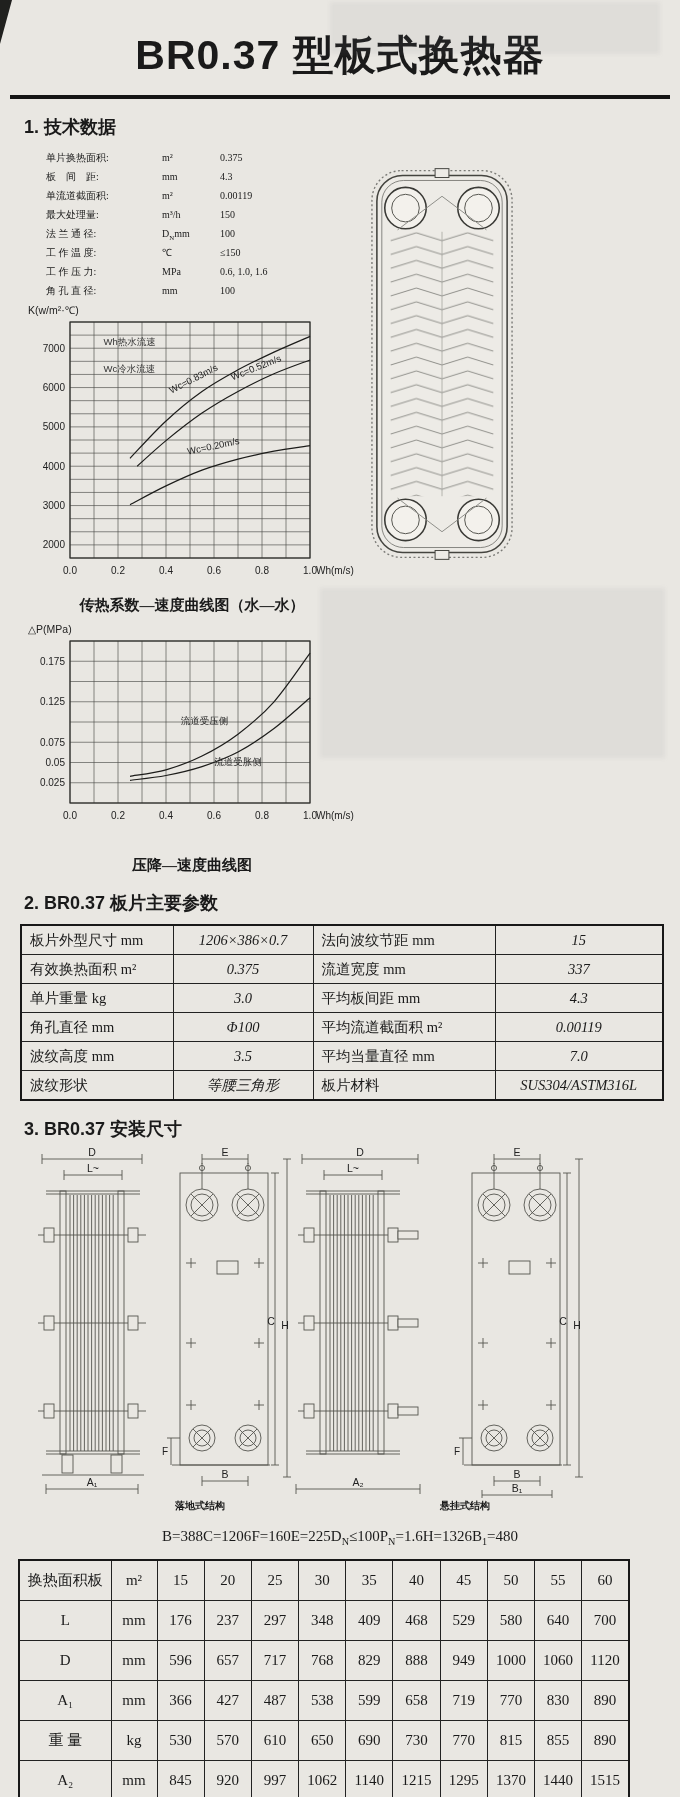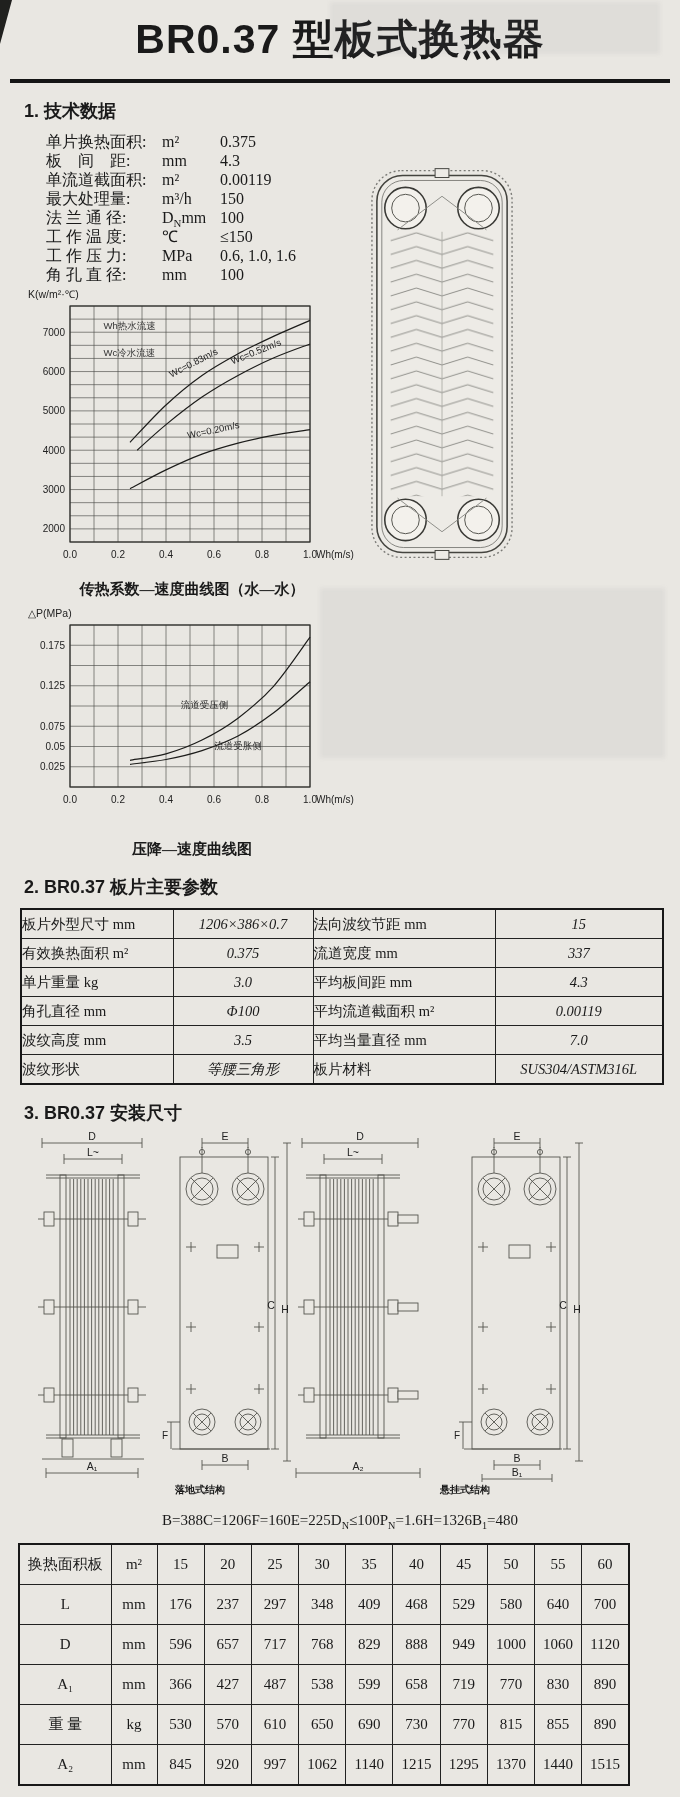--- a/index.html
+++ b/index.html
@@ -4,38 +4,38 @@
 <style>
   html,body{margin:0;padding:0;}
   body{width:680px;height:1797px;overflow:hidden;background:#e9e7e2;
        font-family:"Liberation Serif",serif;color:#1a1a1a;position:relative;}
   .page{position:relative;width:680px;height:1797px;}
   .ghost{position:absolute;background:rgba(120,126,138,0.09);filter:blur(2px);pointer-events:none;}
   .g1{left:330px;top:2px;width:330px;height:52px;}
   .g2{left:320px;top:588px;width:345px;height:170px;}
   .corner-mark{position:absolute;left:0;top:0;width:12px;height:44px;background:#20201e;
        clip-path:polygon(0 0,100% 0,0 100%);}
-  .title{margin:0;padding-top:12px;text-align:center;font-family:"Liberation Sans",sans-serif;
+  .title{margin:0;padding-top:28px;text-align:center;font-family:"Liberation Sans",sans-serif;
        font-weight:bold;font-size:41px;letter-spacing:1px;}
   .rule{height:4px;background:#151515;margin:12px 10px 0 10px;}
   .sec-h{font-family:"Liberation Sans",sans-serif;font-weight:bold;font-size:18px;
        margin:16px 0 0 24px;}
-  .params{margin:9px 0 0 46px;font-size:16px;}
+  .params{margin:9px 0 0 46px;font-size:10px;}
   .param-row{display:flex;height:19px;line-height:19px;align-items:baseline;}
   .p-label{width:116px;}
   .p-unit{width:58px;}
   .p-value{}
   sub{font-size:68%;}
   .plate-wrap{position:absolute;left:368px;top:164px;width:148px;height:400px;}
   .chart-block{margin-left:22px;width:340px;}
   .chart-cap{width:340px;text-align:center;font-weight:bold;font-size:15px;margin:2px 0 6px 0;}
   .cap2{margin-top:19px;}
   table{border-collapse:collapse;table-layout:fixed;background:transparent;}
   #t2{width:642px;margin:9px 0 0 20px;font-size:14.5px;border:2px solid #181818;}
-  #t2 td{border:1px solid #222;height:28px;padding:0 0;}
+  #t2 td{border:1px solid #222;height:28px;padding:0 8px;}
   #t2 td.lbl{text-align:left;}
   #t2 td.val{text-align:center;font-style:italic;}
   #t3{width:612px;margin:12px 0 0 18px;font-size:15px;border:2px solid #181818;}
   #t3 td{border:1px solid #222;height:39px;text-align:center;padding:0 2px;}
   .drawings{position:relative;height:352px;margin-top:6px;}
   .drawing{position:absolute;top:0;}
   #d1{left:34px;} #d2{left:158px;} #d3{left:294px;} #d4{left:450px;}
   .cap-row{position:relative;height:24px;font-weight:bold;font-size:10px;}
   .cap-row span{position:absolute;text-align:center;width:160px;}
   .cap1{left:120px;} .capb{left:385px;}

